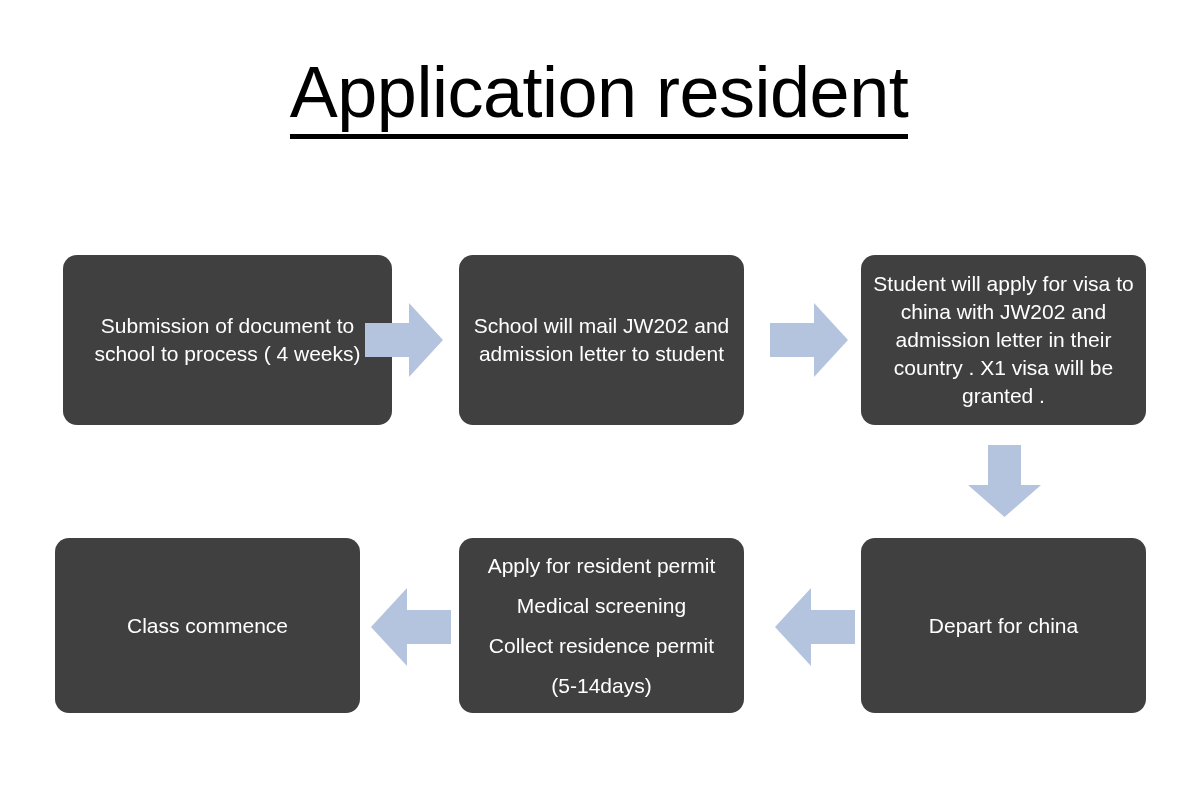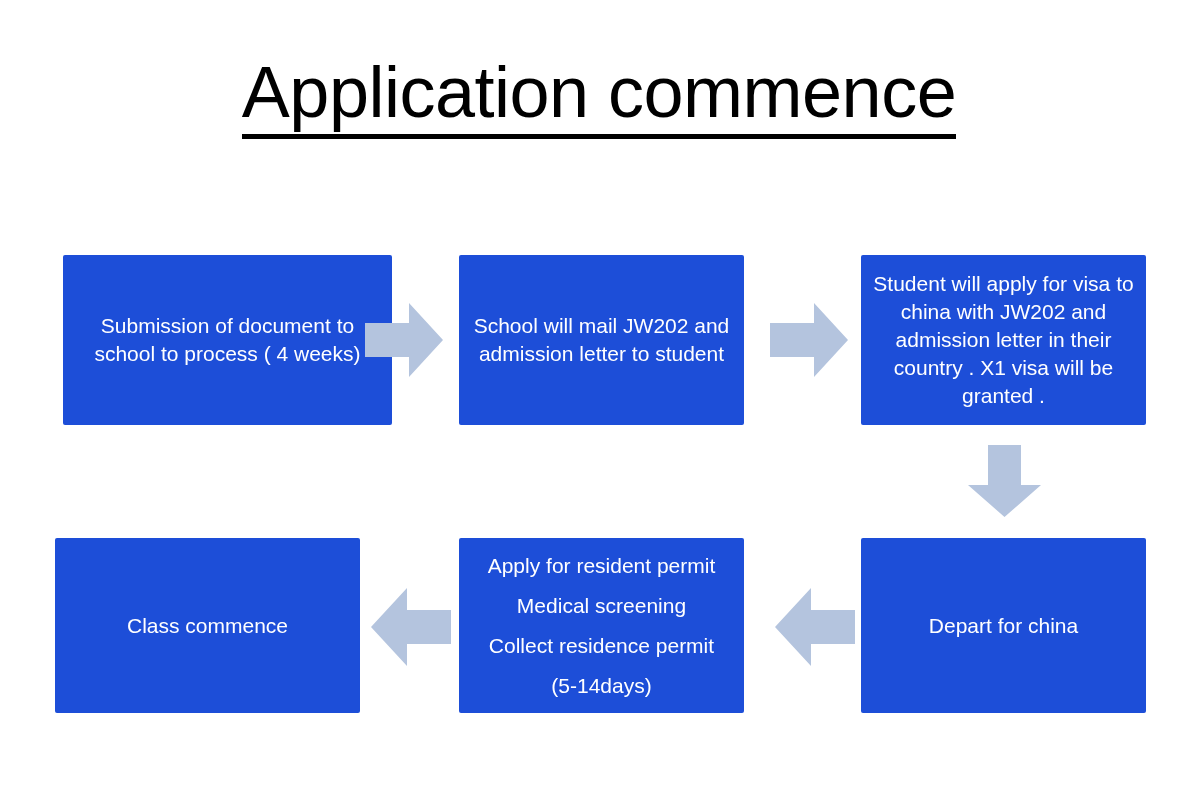--- a/index.html
+++ b/index.html
@@ -38,22 +38,22 @@
     position: relative;
     display: inline-block;
     padding-bottom: 2px;
     border-bottom: 5px solid #000000;
   }
 
   
   .proc-box {
     position: absolute;
     box-sizing: border-box;
-    background: #1d4ed8;
-    border-radius: 2px;
+    background: #404040;
+    border-radius: 14px;
     color: #ffffff;
     display: flex;
     align-items: center;
     justify-content: center;
     text-align: center;
     font-size: 21px;
     line-height: 28px;
     padding: 6px 12px;
   }
   .proc-box .box-text {
@@ -102,21 +102,21 @@
   #arrow-down-1 { left: 968px; top: 445px; width: 73px; height: 72px; }
   #arrow-left-1 { left: 775px; top: 588px; width: 80px; height: 78px; }
   #arrow-left-2 { left: 371px; top: 588px; width: 80px; height: 78px; }
 </style>
 </head>
 <body>
 
 <div id="slide">
 
   <div id="slide-title">
-    <span class="title-text">Application commence</span>
+    <span class="title-text">Application resident</span>
   </div>
 
   <div class="proc-box" id="box-submission">
     <span class="box-text">Submission of document to school to process ( 4 weeks)</span>
   </div>
 
   <div class="arrow" id="arrow-1">
     <svg viewBox="0 0 78 74" preserveAspectRatio="none" aria-hidden="true">
       <polygon points="0,20 44,20 44,0 78,37 44,74 44,54 0,54" fill="#B4C4DE"></polygon>
     </svg>

